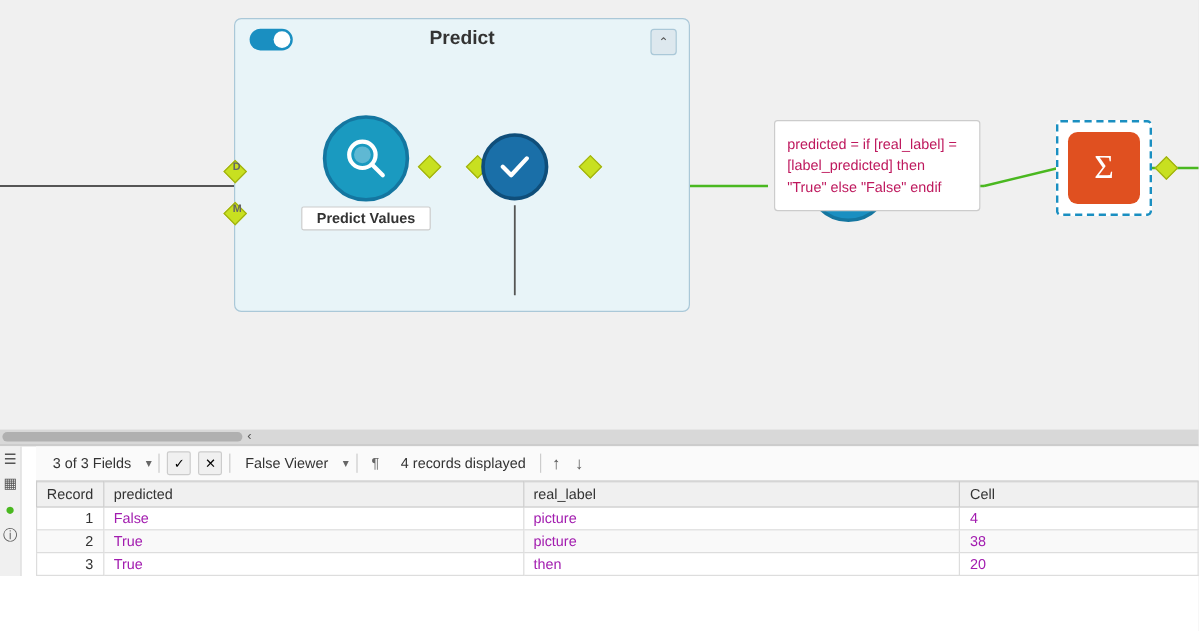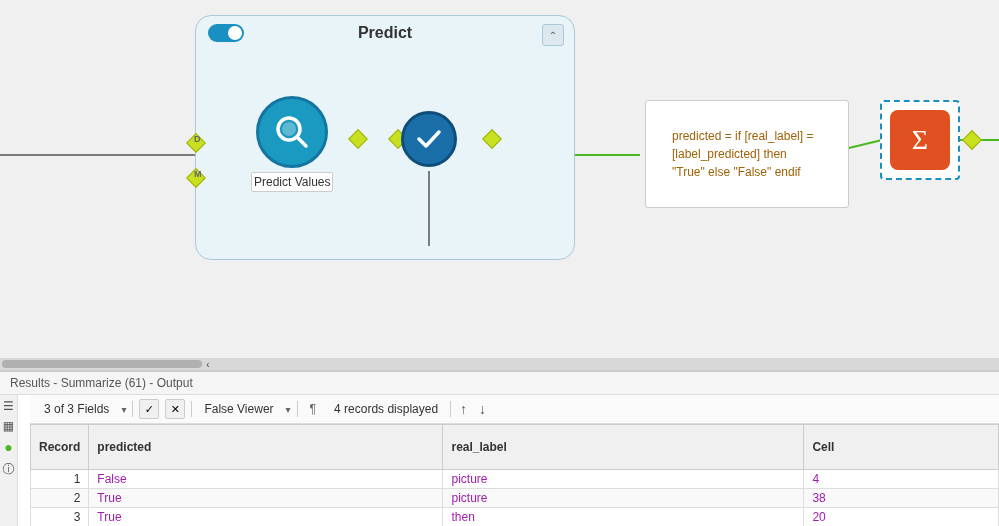--- a/index.html
+++ b/index.html
@@ -31,21 +31,21 @@
 
     
     .predict-box {
       position: absolute;
       left: 195px;
       top: 15px;
       width: 380px;
       height: 245px;
       background: #e8f4f8;
       border: 1.5px solid #aac8d8;
-      border-radius: 16px;
+      border-radius: 6px;
     }
 
     .predict-header {
       display: flex;
       align-items: center;
       justify-content: center;
       padding: 8px 12px;
       position: relative;
     }
 
@@ -110,46 +110,47 @@
       font-size: 22px;
     }
 
     .node-label {
       font-size: 12px;
       color: #333;
       text-align: center;
       margin-top: 4px;
       background: white;
       border: 1px solid #ccc;
-      padding: 2px 2px;
+      padding: 2px 12px;
       border-radius: 2px;
+      font-weight: bold;
     }
 
     
     .port {
       position: absolute;
       width: 14px;
       height: 14px;
       background: #c8e020;
       transform: rotate(45deg);
       border: 1px solid #a0b010;
     }
 
     
     .formula-box {
       position: absolute;
       left: 645px;
       top: 100px;
-      width: 204px;
+      width: 172px;
       background: white;
       border: 1.5px solid #ccc;
       border-radius: 3px;
-      padding: 26px;
-      font-size: 12px;
-      color: #a16207;
+      padding: 10px;
+      font-size: 12px;
+      color: #be185d;
       line-height: 1.5;
     }
 
     
     .sigma-node {
       position: absolute;
       left: 880px;
       top: 100px;
       width: 80px;
       height: 80px;
@@ -265,23 +266,23 @@
     
     .data-table {
       width: 100%;
       border-collapse: collapse;
       font-size: 12px;
     }
 
     .data-table th {
       background: #f0f0f0;
       border: 1px solid #ccc;
-      padding: 15px 8px;
+      padding: 3px 8px;
       text-align: left;
-      font-weight: bold;
+      font-weight: normal;
       color: #333;
     }
 
     .data-table td {
       border: 1px solid #ddd;
       padding: 2px 8px;
       color: #a21caf;
     }
 
     .data-table tr:nth-child(even) td {
@@ -399,23 +400,20 @@
 
   <div class="port" style="position:absolute; left:965px; top:133px;"></div>
 
   <div class="canvas-scroll">
     <div class="canvas-scroll-thumb"></div>
     <span style="font-size:11px; padding-left:4px; color:#555;">‹</span>
   </div>
 </div>
 
 <div class="results-panel">
-  <div class="results-header">
-    <span>Results - Summarize (61) - Output</span>
-  </div>
 
   <div style="display:flex;">
 
     <div class="results-left-bar">
       <span class="left-bar-icon">☰</span>
       <span class="left-bar-icon">▦</span>
       <span class="left-bar-icon" style="color:#4ab820; font-size:14px;">●</span>
       <span class="left-bar-icon">ⓘ</span>
     </div>
 

